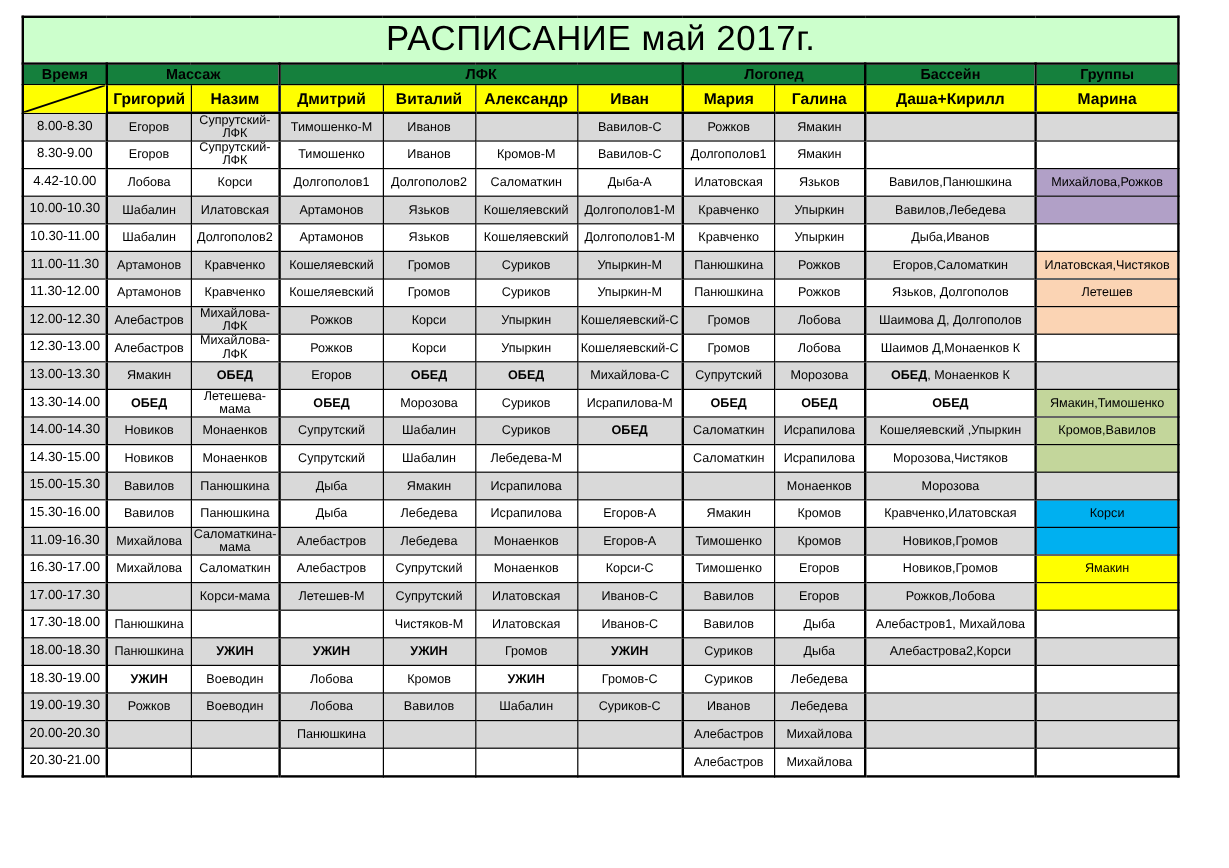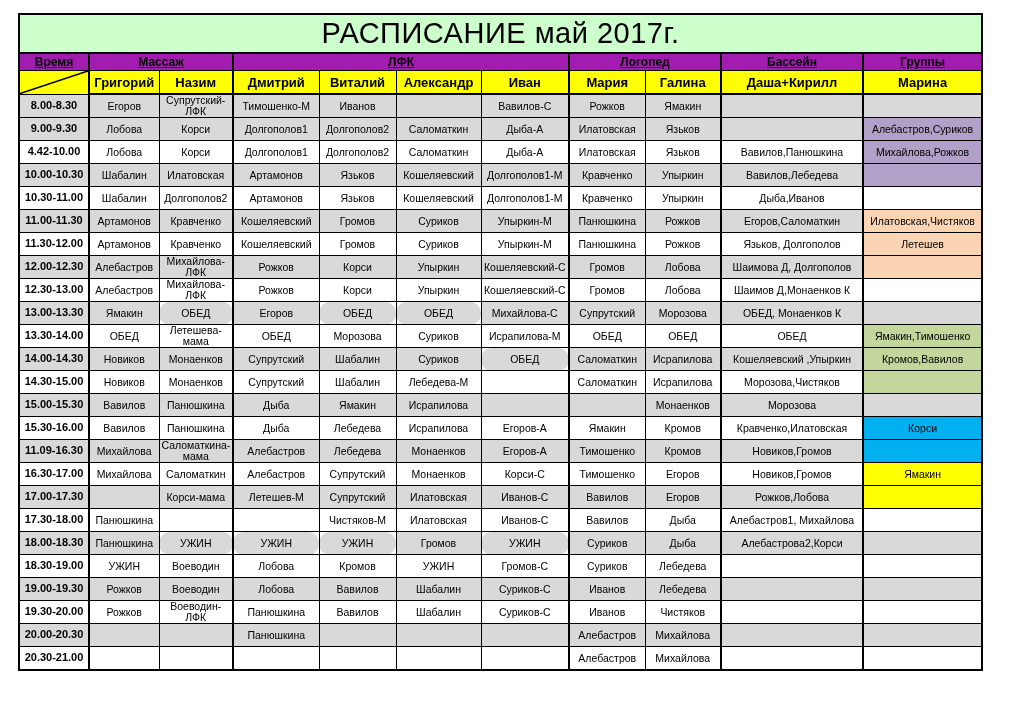--- a/index.html
+++ b/index.html
@@ -14,30 +14,30 @@
     border:2px solid #000;
   }
   .tbl th,.tbl td{
     border:1px solid #000;text-align:center;vertical-align:middle;
     padding:0 2px;overflow:hidden;color:#000;
   }
   tr.title-row td{
     background:#ccffcc;font-size:29px;font-weight:normal;
     height:37px;border:2px solid #000;letter-spacing:0.5px;
   }
-  tr.grp th{background:#a21caf;font-size:12px;height:16px;font-weight:bold;text-decoration:underline;}
+  tr.grp th{background:#15803d;font-size:12px;height:16px;font-weight:bold;}
   tr.names th{
     background:#ffff00;font-size:13px;height:22px;font-weight:bold;
     border-bottom:2px solid #000;
   }
   tbody td{font-size:10.5px;height:22px;line-height:1.05;}
-  tbody td.time{font-weight:bold;font-size:11px;}
+  tbody td.time{font-weight:normal;font-size:11px;}
   tr.stripe td{background:#d9d9d9;}
   td.sep,th.sep{border-left:2px solid #000;}
-  .meal{font-weight:normal;border-radius:11px;}
+  .meal{font-weight:bold;}
   td.diag{position:relative;padding:0;background:#ffff00;}
   td.diag svg{position:absolute;left:0;top:0;width:100%;height:100%;display:block;}
   td.g-purple{background:#b1a0c7 !important;}
   td.g-orange{background:#fbd4b4 !important;}
   td.g-green{background:#c3d69b !important;}
   td.g-blue{background:#00b0f0 !important;}
   td.g-yellow{background:#ffff00 !important;}
 </style>
 </head>
 <body>
@@ -93,32 +93,32 @@
         <td>Супрутский-ЛФК</td>
         <td class="sep">Тимошенко-М</td>
         <td>Иванов</td>
         <td></td>
         <td>Вавилов-С</td>
         <td class="sep">Рожков</td>
         <td>Ямакин</td>
         <td class="sep"></td>
         <td class="sep"></td>
       </tr>
-      <tr class="stripe">
-        <td class="time">9.00-9.30</td>
-        <td class="sep">Лобова</td>
-        <td>Корси</td>
+      <tr>
+        <td class="time">8.30-9.00</td>
+        <td class="sep">Егоров</td>
+        <td>Супрутский-ЛФК</td>
+        <td class="sep">Тимошенко</td>
+        <td>Иванов</td>
+        <td>Кромов-М</td>
+        <td>Вавилов-С</td>
         <td class="sep">Долгополов1</td>
-        <td>Долгополов2</td>
-        <td>Саломаткин</td>
-        <td>Дыба-А</td>
-        <td class="sep">Илатовская</td>
-        <td>Язьков</td>
-        <td class="sep"></td>
-        <td class="sep g-purple">Алебастров,Суриков</td>
+        <td>Ямакин</td>
+        <td class="sep"></td>
+        <td class="sep"></td>
       </tr>
       <tr>
         <td class="time">4.42-10.00</td>
         <td class="sep">Лобова</td>
         <td>Корси</td>
         <td class="sep">Долгополов1</td>
         <td>Долгополов2</td>
         <td>Саломаткин</td>
         <td>Дыба-А</td>
         <td class="sep">Илатовская</td>
@@ -366,33 +366,20 @@
         <td>Воеводин</td>
         <td class="sep">Лобова</td>
         <td>Вавилов</td>
         <td>Шабалин</td>
         <td>Суриков-С</td>
         <td class="sep">Иванов</td>
         <td>Лебедева</td>
         <td class="sep"></td>
         <td class="sep"></td>
       </tr>
-      <tr>
-        <td class="time">19.30-20.00</td>
-        <td class="sep">Рожков</td>
-        <td>Воеводин-ЛФК</td>
-        <td class="sep">Панюшкина</td>
-        <td>Вавилов</td>
-        <td>Шабалин</td>
-        <td>Суриков-С</td>
-        <td class="sep">Иванов</td>
-        <td>Чистяков</td>
-        <td class="sep"></td>
-        <td class="sep"></td>
-      </tr>
       <tr class="stripe">
         <td class="time">20.00-20.30</td>
         <td class="sep"></td>
         <td></td>
         <td class="sep">Панюшкина</td>
         <td></td>
         <td></td>
         <td></td>
         <td class="sep">Алебастров</td>
         <td>Михайлова</td>

